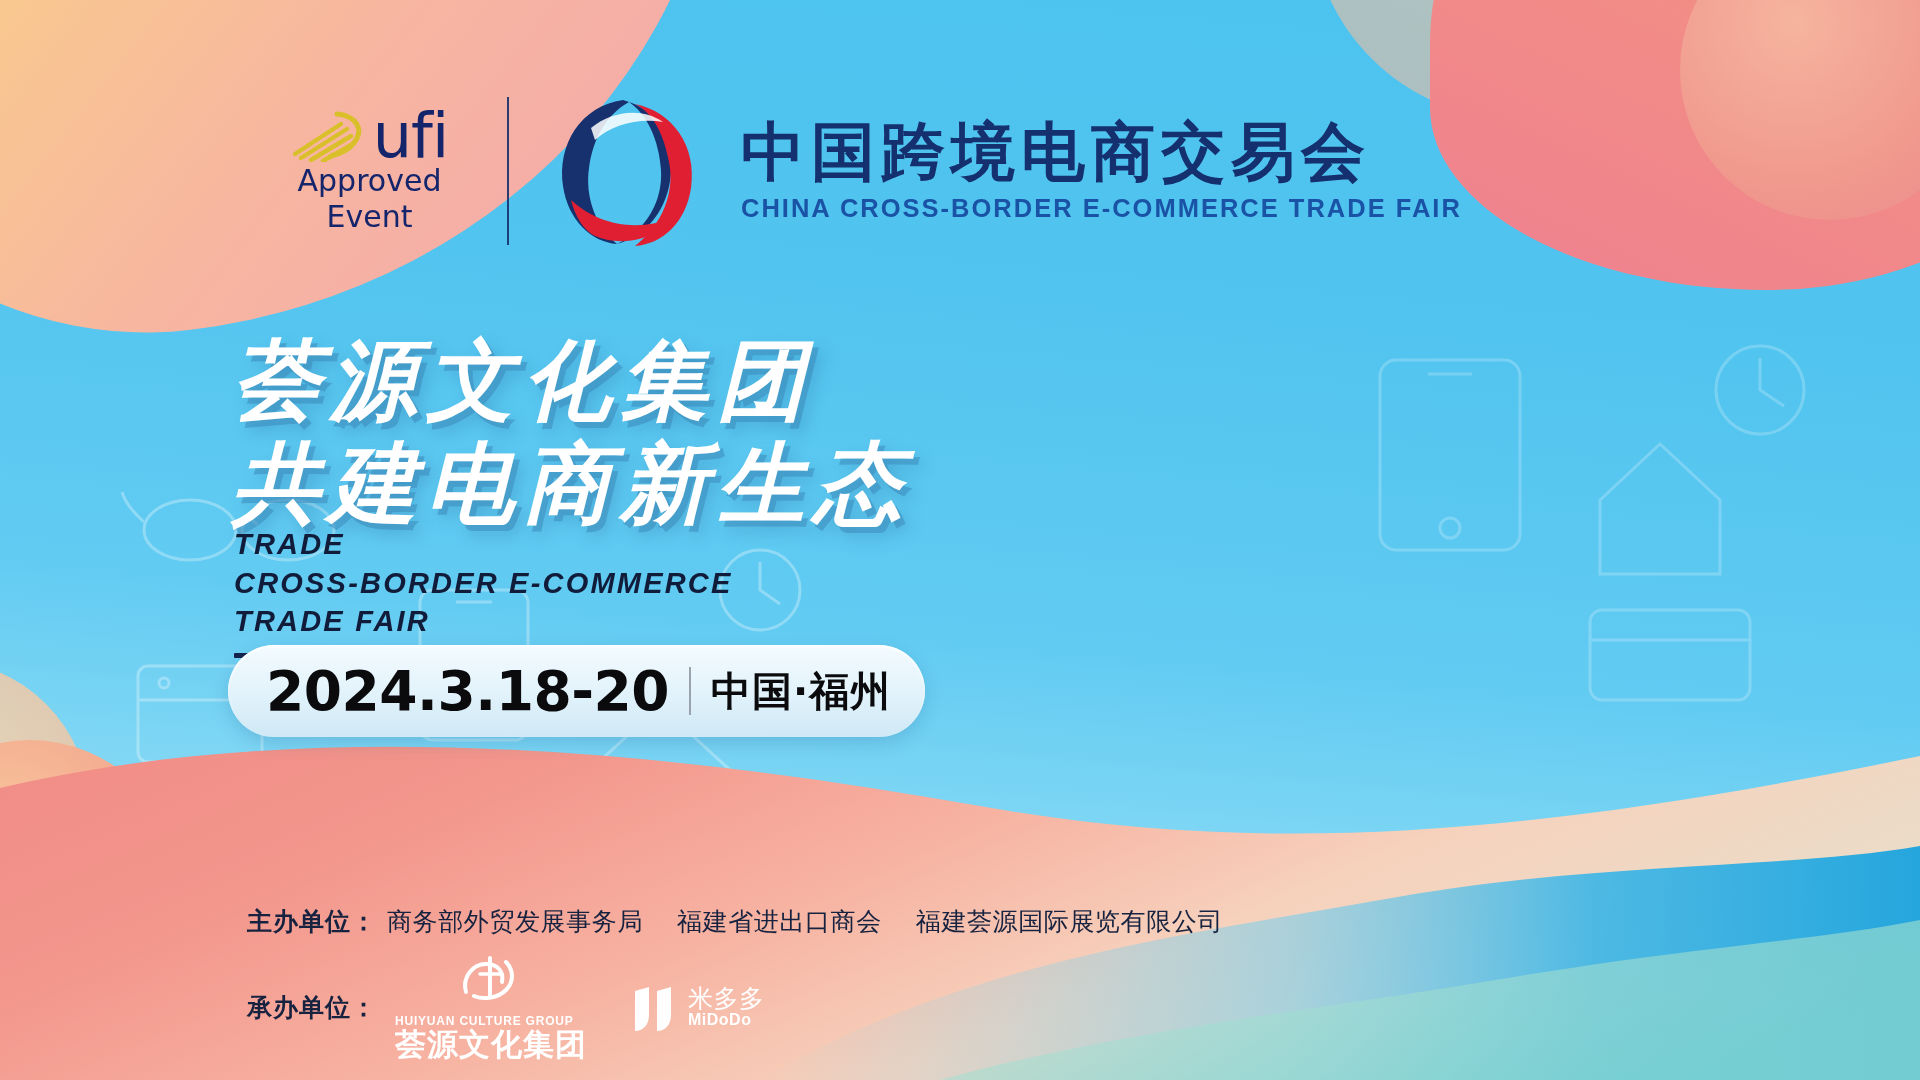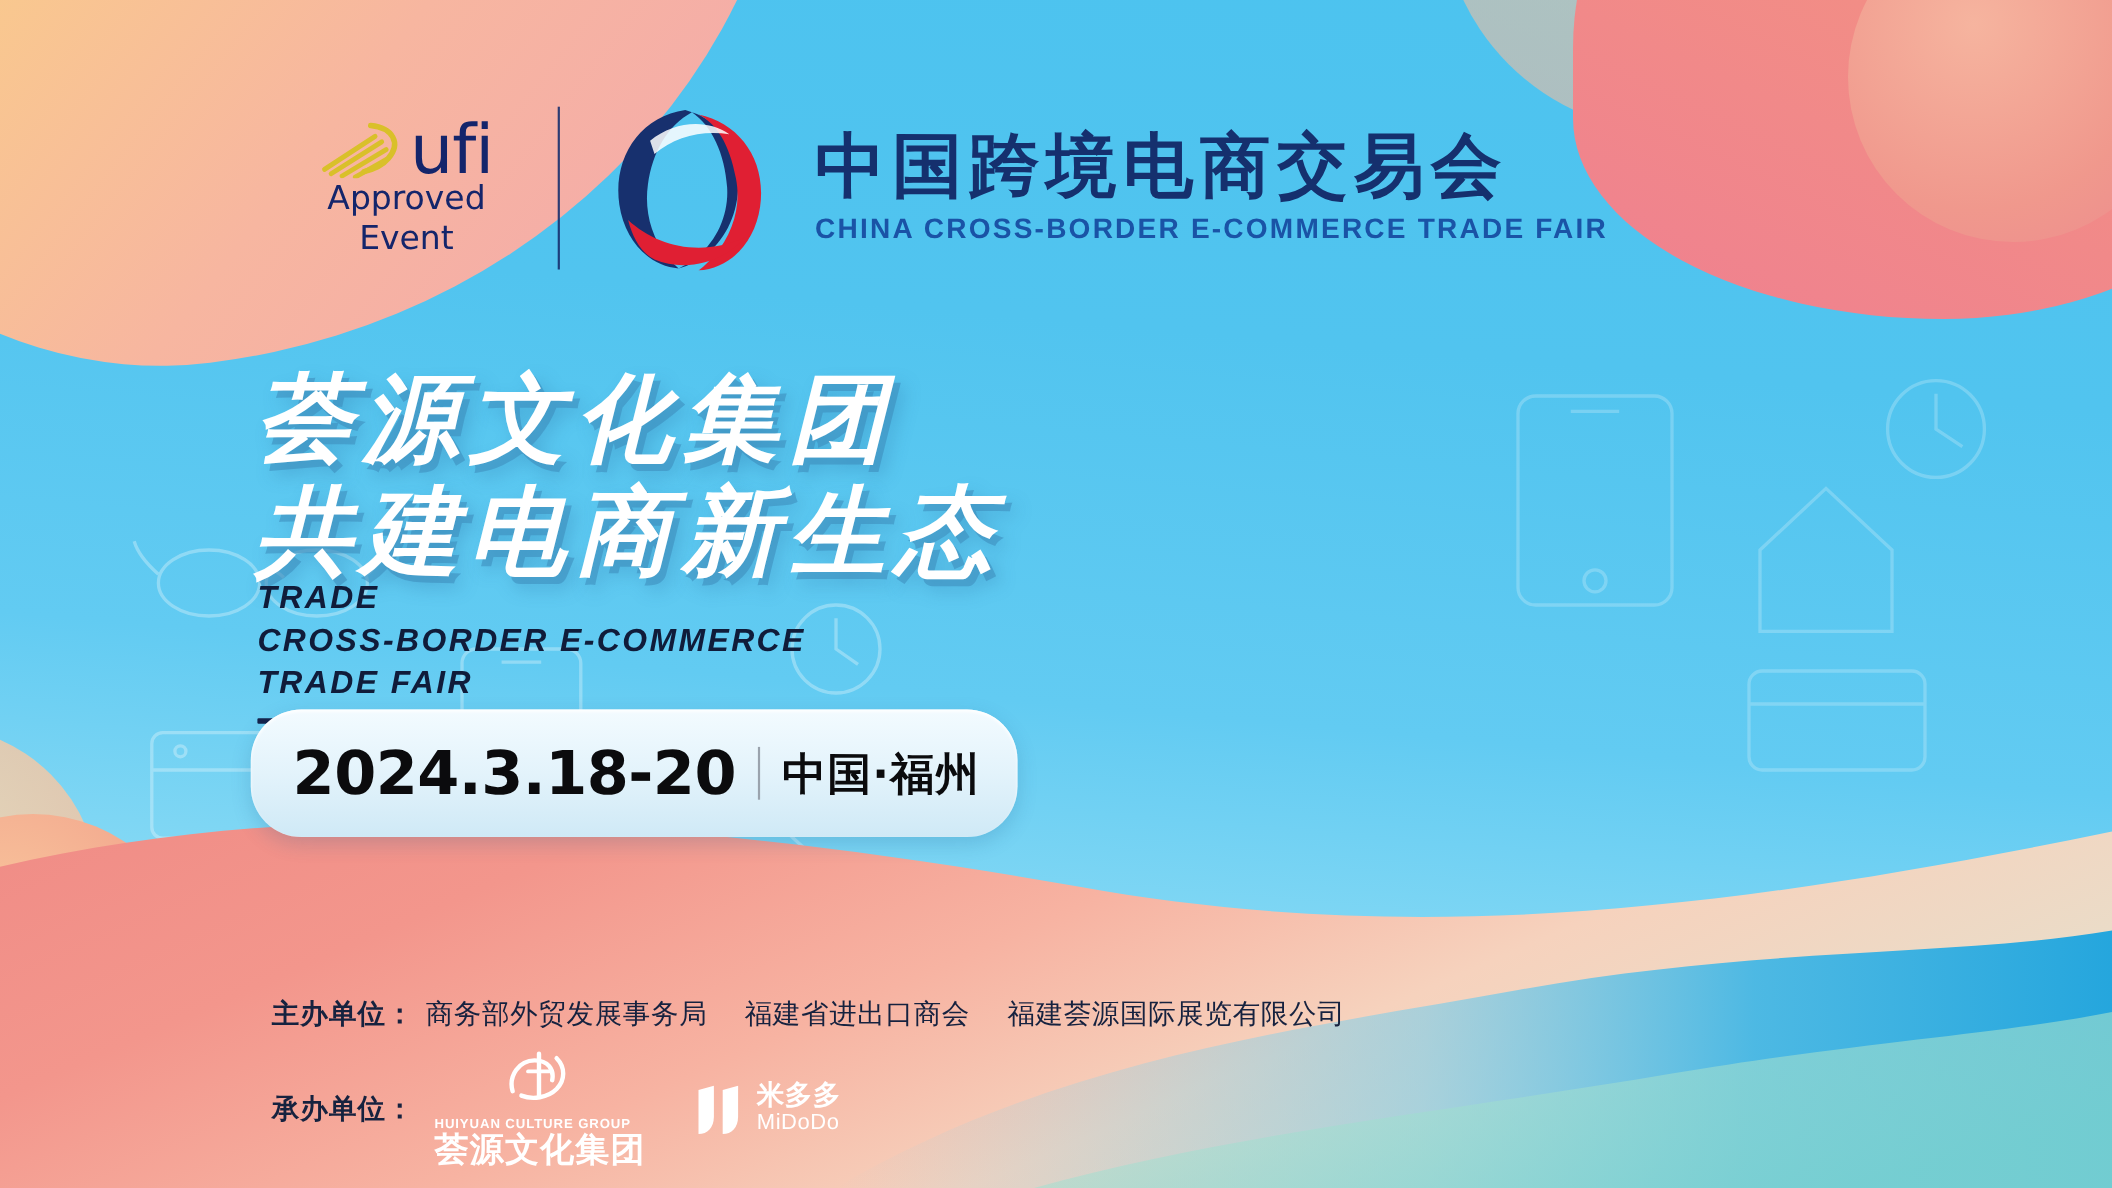--- a/index.html
+++ b/index.html
@@ -146,21 +146,21 @@
   }
   .eng-rule {
     width:110px; height:5px; background:#14224a;
     margin-top:12px; border-radius:1px;
   }
 
   
   .date-pill {
     position:absolute; left:228px; top:645px;
     display:flex; align-items:center;
-    height:116px; padding:0 34px 0 38px;
+    height:92px; padding:0 34px 0 38px;
     border-radius:46px;
     background:linear-gradient(180deg,#f3fbff 0%,#e3f3fb 50%,#cfe9f6 100%);
     box-shadow:0 6px 18px rgba(30,90,140,.20), inset 0 2px 3px rgba(255,255,255,.95);
   }
   .date-main {
     font-family:"DejaVu Sans","Liberation Sans",sans-serif;
     font-size:55px; font-weight:700; color:#0b0b0d;
     letter-spacing:-.5px; white-space:nowrap;
   }
   .date-sep {
@@ -202,25 +202,25 @@
     font-family:Liberation Sans, sans-serif;
     font-size:31px; font-weight:700; color:#ffffff;
     letter-spacing:1px; white-space:nowrap; line-height:1.1;
   }
 
   .midodo { display:flex; align-items:center; gap:9px; }
   .midodo-mark { width:48px; height:52px; flex:none; }
   .midodo-txt { display:flex; flex-direction:column; line-height:1.05; }
   .midodo-cn {
     font-family:"DejaVu Sans","Liberation Sans",sans-serif;
-    font-size:25px; font-weight:700; color:#ffffff; letter-spacing:.5px;
+    font-size:25px; font-weight:400; color:#ffffff; letter-spacing:.5px;
   }
   .midodo-en {
     font-family:"Liberation Sans","DejaVu Sans",sans-serif;
-    font-size:20px; font-weight:400; color:#ffffff; letter-spacing:.5px;
+    font-size:16px; font-weight:700; color:#ffffff; letter-spacing:.5px;
   }
 </style>
 </head>
 <body>
 
 <div id="banner">
 
   <div class="layer blob-topleft2"></div>
   <div class="layer blob-topleft"></div>
   <div class="layer blob-topright3"></div>

